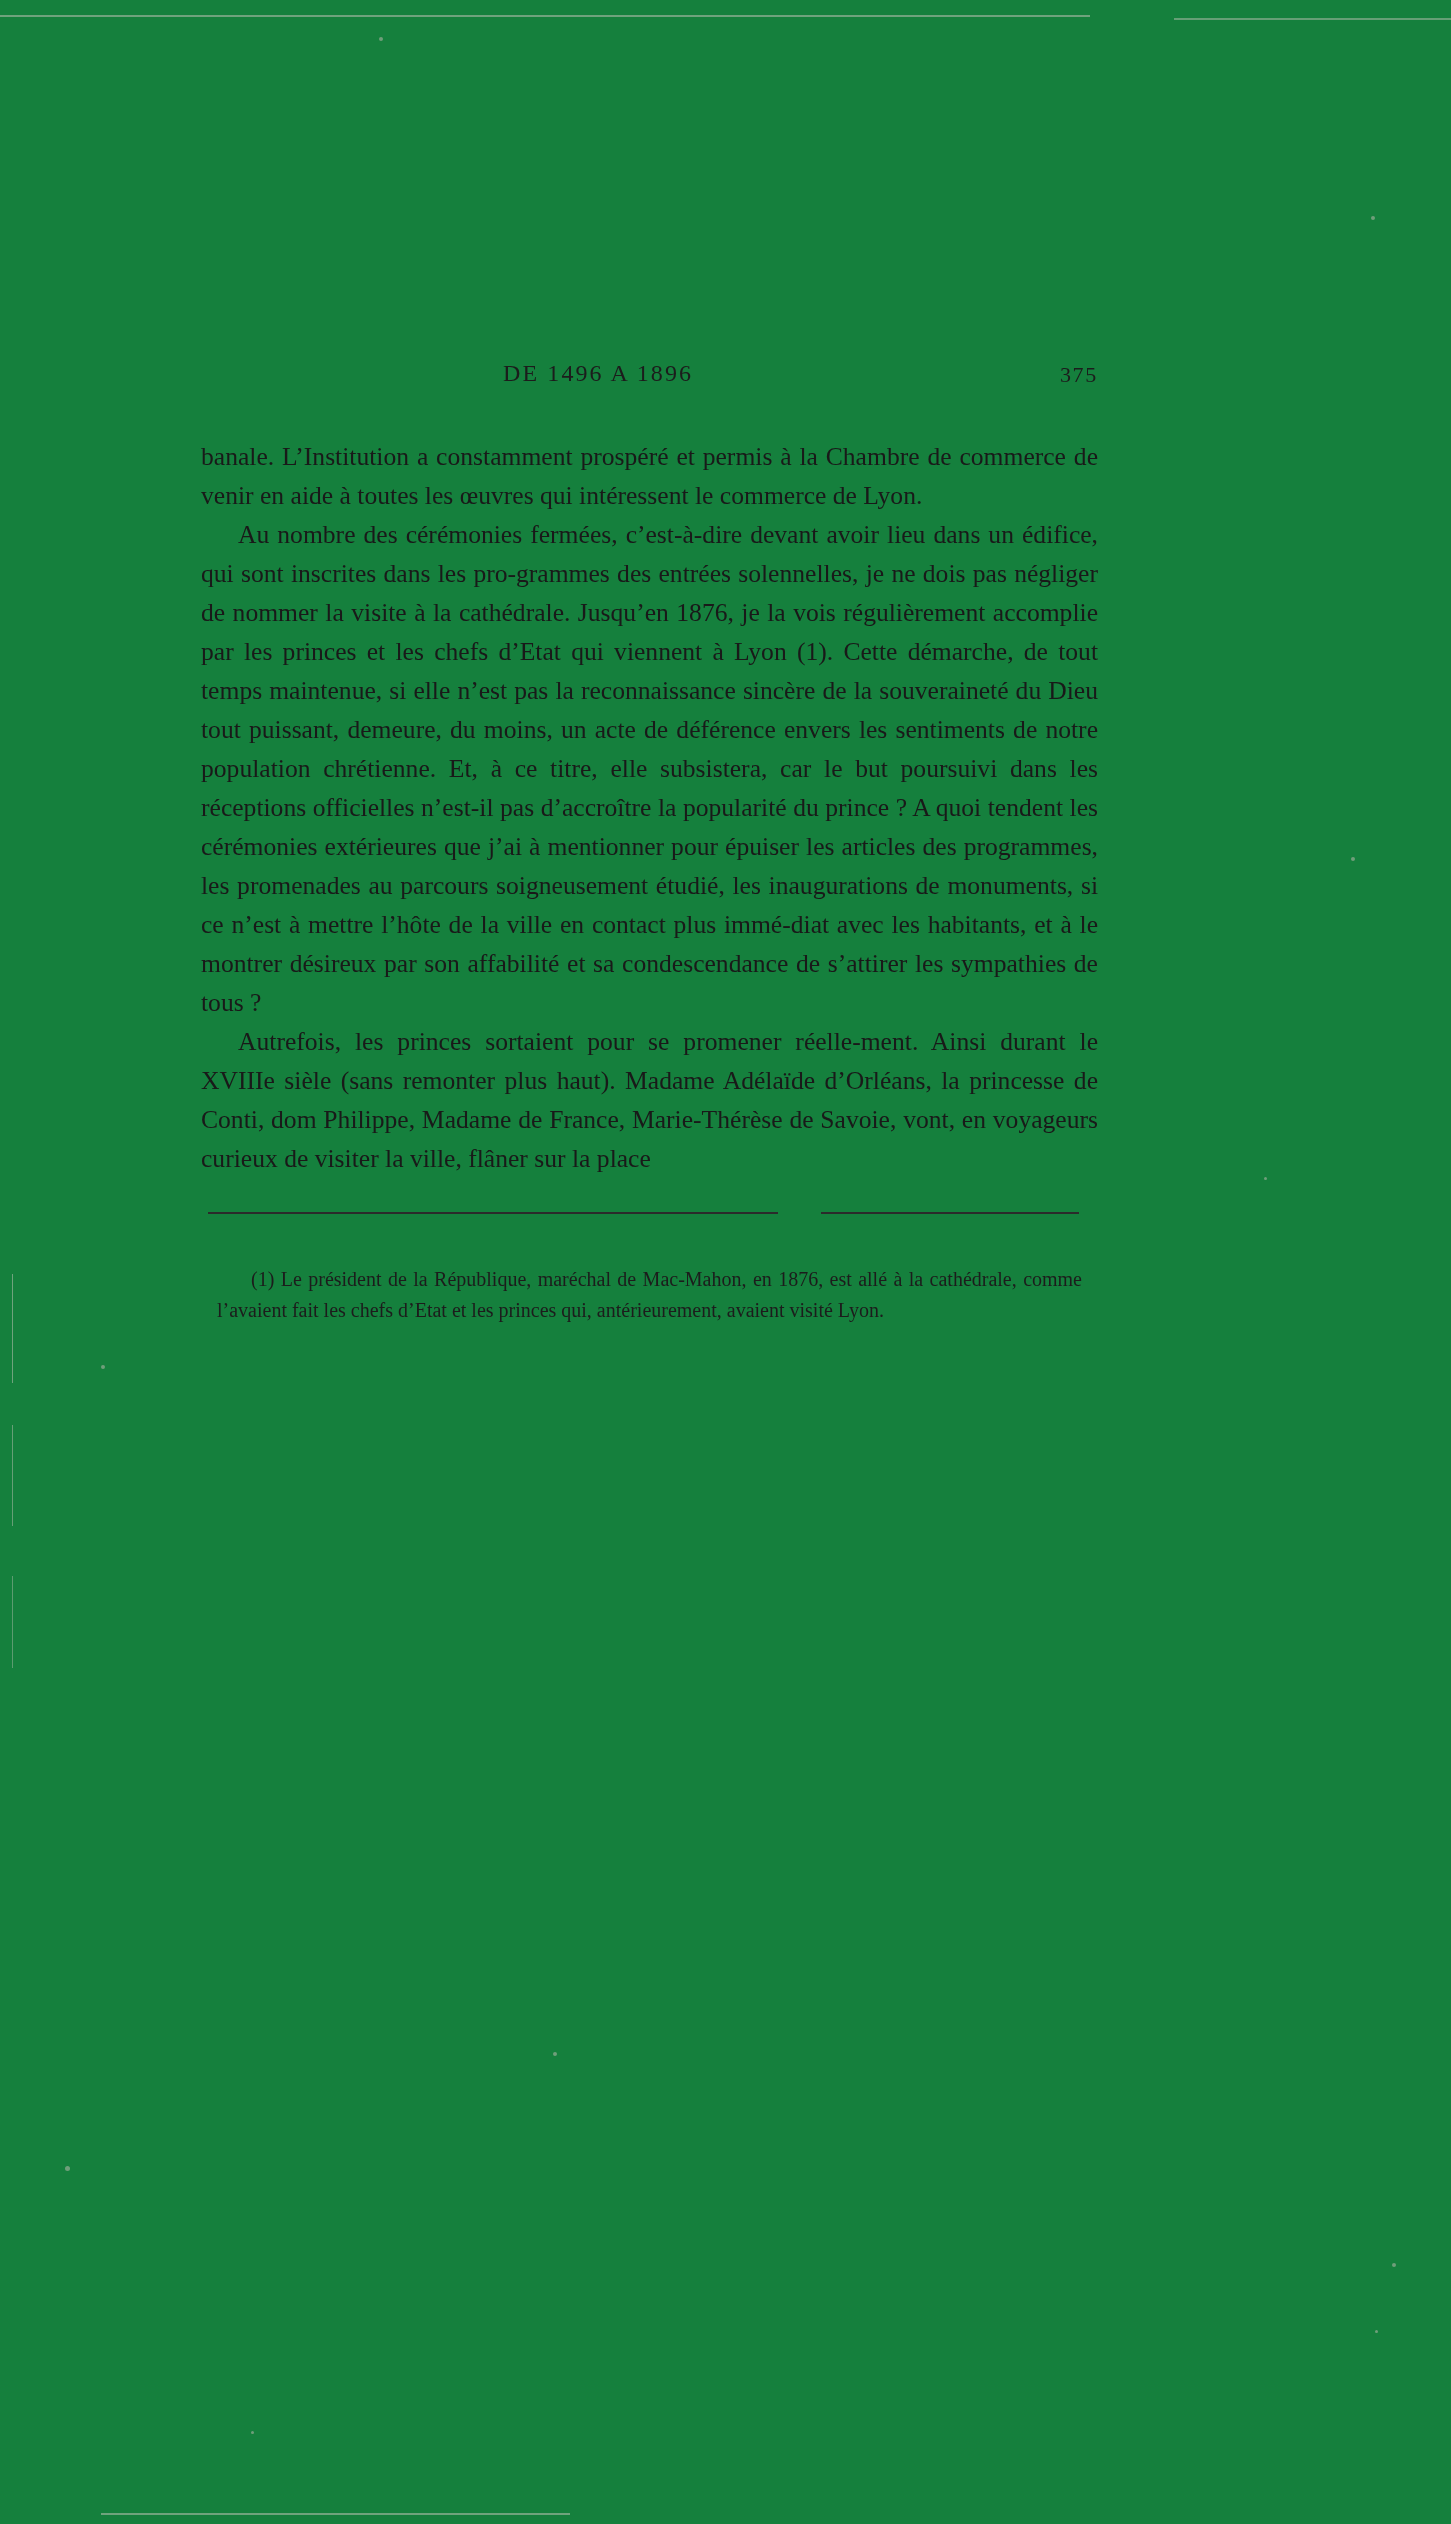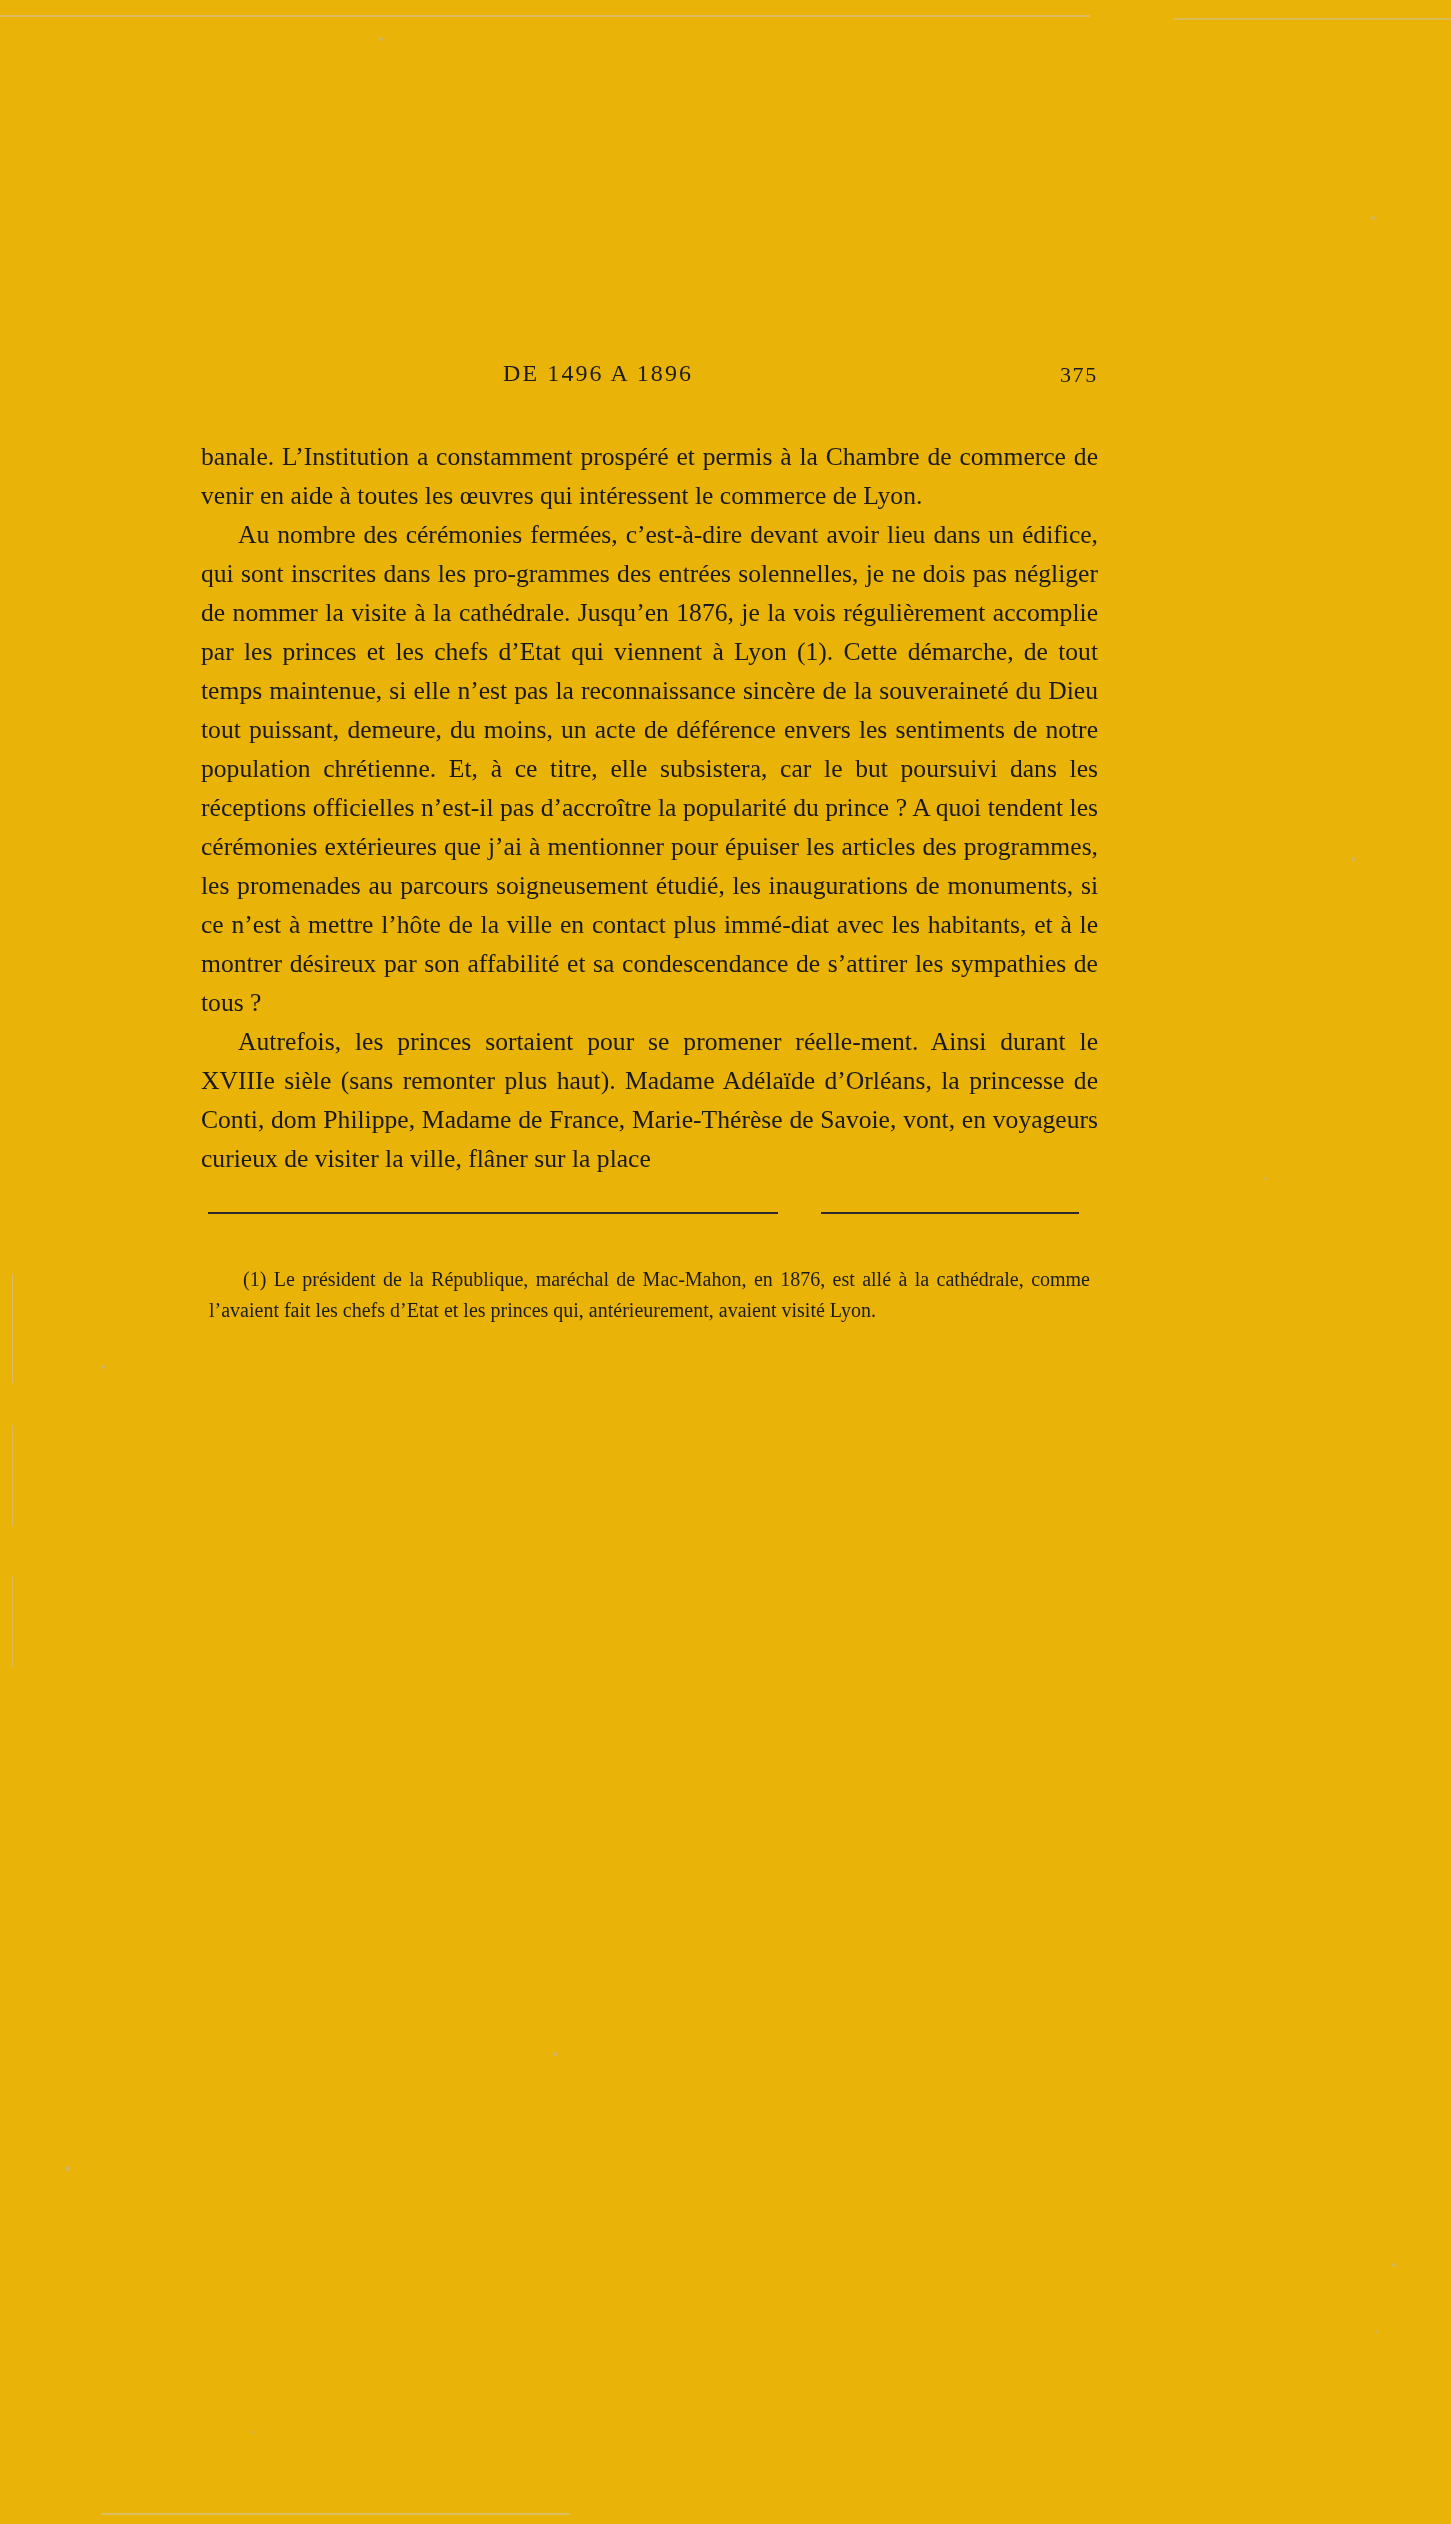--- a/index.html
+++ b/index.html
@@ -10,21 +10,21 @@
   body {
     width: 1452px;
     height: 2525px;
     position: relative;
     font-family: "Liberation Serif", serif;
     color: #1b1b1b;
   }
   .page {
     position: absolute;
     inset: 0;
-    background: #eab308;
+    background: #15803d;
   }
   
   .speck {
     position: absolute;
     background: #b9b6ad;
     border-radius: 50%;
     opacity: .55;
   }
   .edge-line {
     position: absolute;
@@ -92,21 +92,21 @@
     height: 1.7px;
     background: #2b2b2b;
   }
   .footnote {
     margin-top: 35px;
     font-size: 20px;
     line-height: 31px;
     text-align: justify;
     color: #1c1c1c;
   }
-  .footnote p { margin: 8px; text-indent: 34px; }
+  .footnote p { margin: 16px; text-indent: 34px; }
 </style>
 </head>
 <body>
 
 <div class="page">
 
   <div class="edge-line" style="left:0;top:15px;width:1090px;height:1.7px;opacity:.5;"></div>
   <div class="edge-line" style="left:1174px;top:18.4px;width:278px;height:1.7px;opacity:.45;"></div>
   <div class="edge-line" style="left:11.7px;top:1274px;width:1.7px;height:109px;opacity:.5;"></div>
   <div class="edge-line" style="left:11.7px;top:1425px;width:1.7px;height:101px;opacity:.45;"></div>

